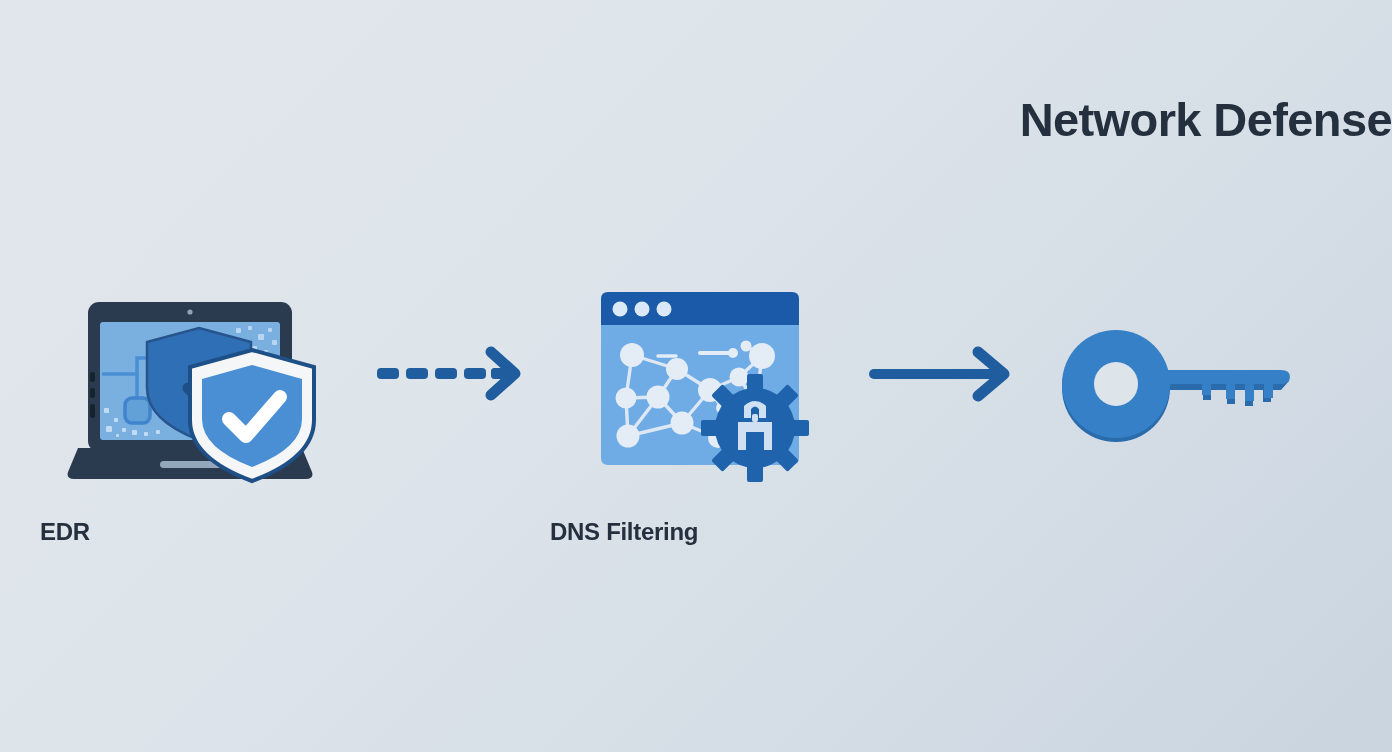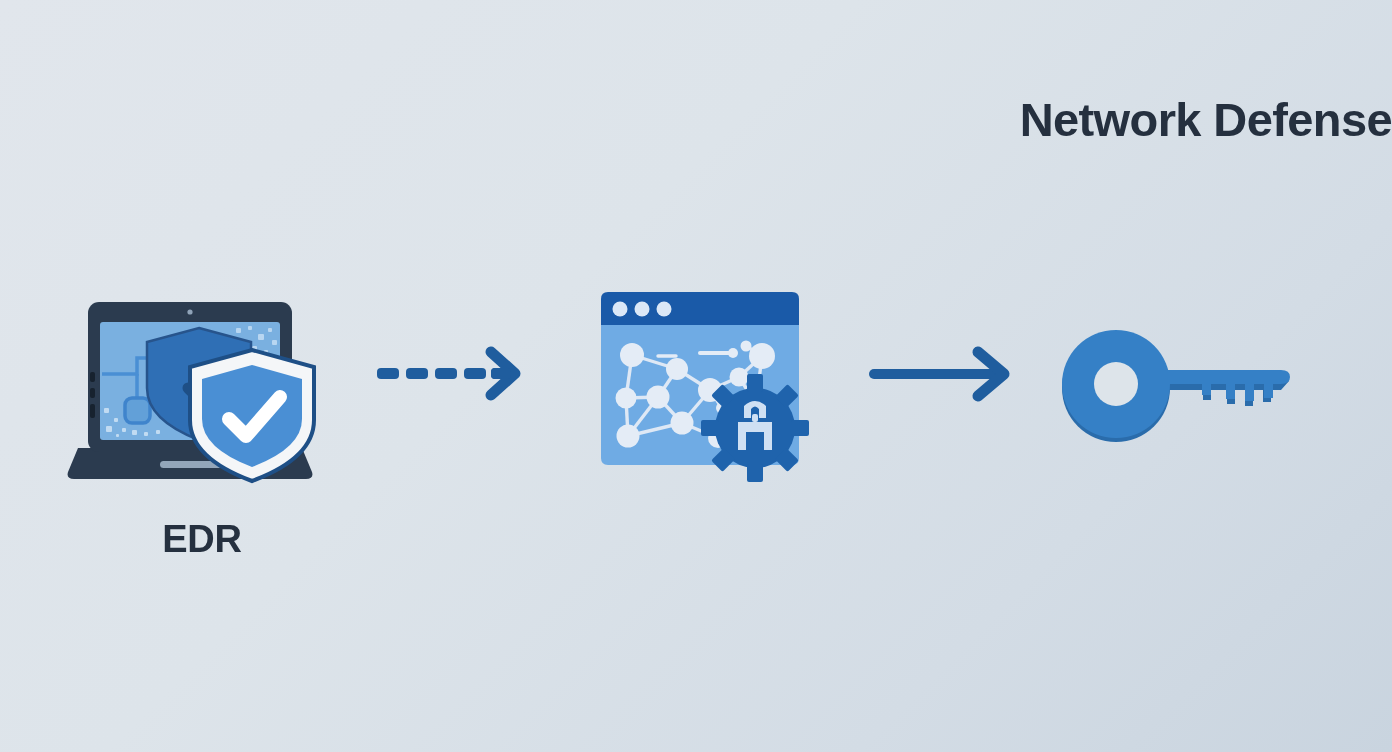--- a/index.html
+++ b/index.html
@@ -38,24 +38,23 @@
     height: 300px;
   }
   .node-art {
     position: relative;
     width: 300px;
     height: 210px;
   }
   .node-label {
     position: absolute;
     top: 238px;
-    left: 12px;
+    left: 0;
     width: 300px;
-    text-align: center;
-    font-size: 38px;
+    font-size: 24px;
     font-weight: bold;
     letter-spacing: -0.3px;
     color: #25303f;
     font-family: "Liberation Sans", sans-serif;
     white-space: nowrap;
   }
   #node-0 { left: 40px; }
   #node-1 { left: 550px; }
   #node-2 { left: 1035px; }
   .connector {
@@ -222,20 +221,21 @@
           </g>
 
           <g fill="#cfe0f3">
             <path d="M-17 -6 L17 -6 L17 22 L9 22 L9 4 L-9 4 L-9 22 L-17 22 Z"></path>
             <path d="M-11 -22 Q0 -32 11 -22 L11 -10 L4 -10 L4 -19 Q0 -24 -4 -19 L-4 -10 L-11 -10 Z"></path>
             <rect x="-3" y="-14" width="6" height="8" rx="2"></rect>
           </g>
         </g>
       </svg>
     </div>
+    <div class="node-label">DNS Filtering</div>
   </div>
 
   <div class="connector" id="connector-1">
     <svg width="170" height="70" viewBox="0 0 170 70">
       <g>
         <line x1="14" y1="34" x2="140" y2="34" stroke="#1f5d9e" stroke-width="10" stroke-linecap="round"></line>
         <path d="M118 12 L144 34 L118 56" fill="none" stroke="#1f5d9e" stroke-width="11" stroke-linecap="round" stroke-linejoin="round"></path>
       </g>
     </svg>
   </div>

